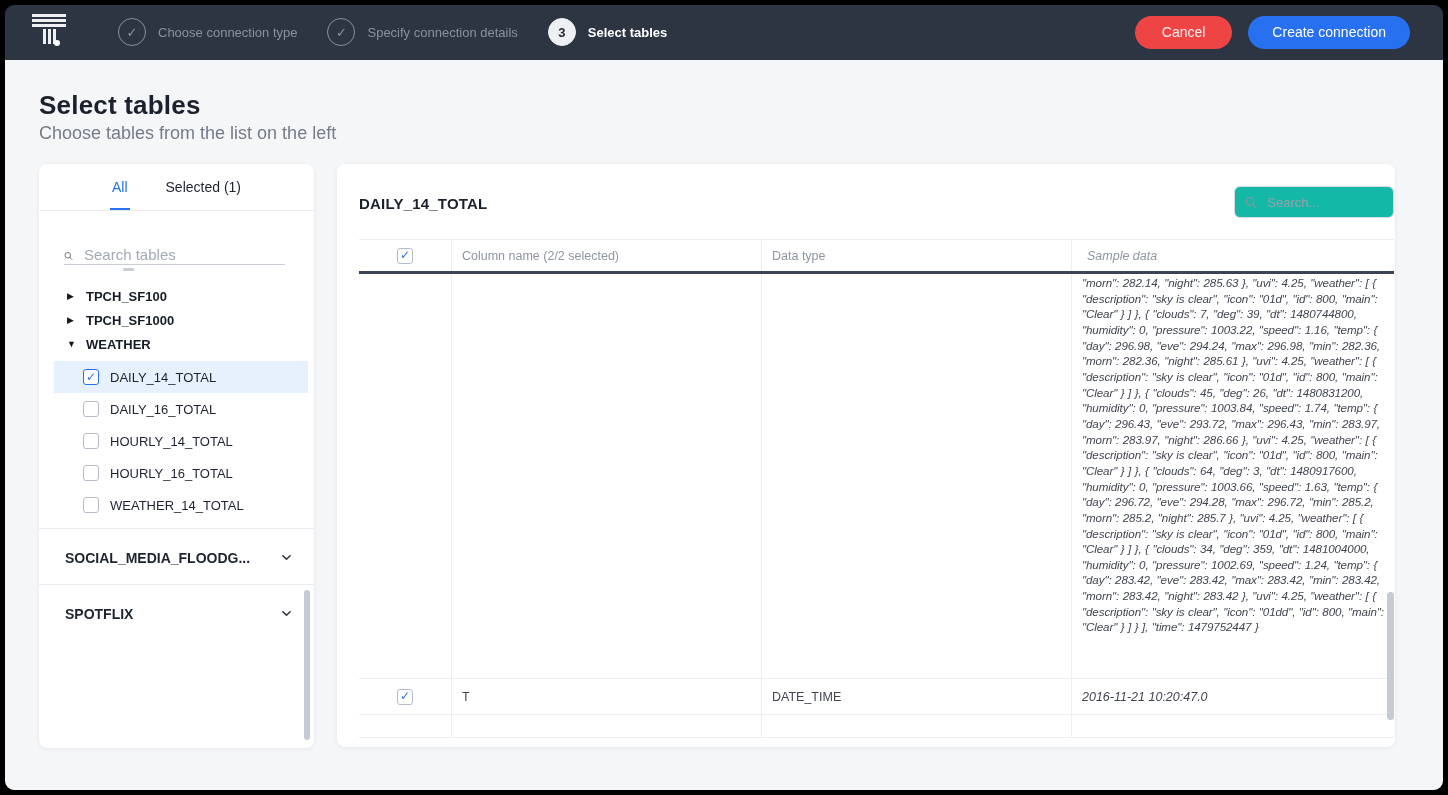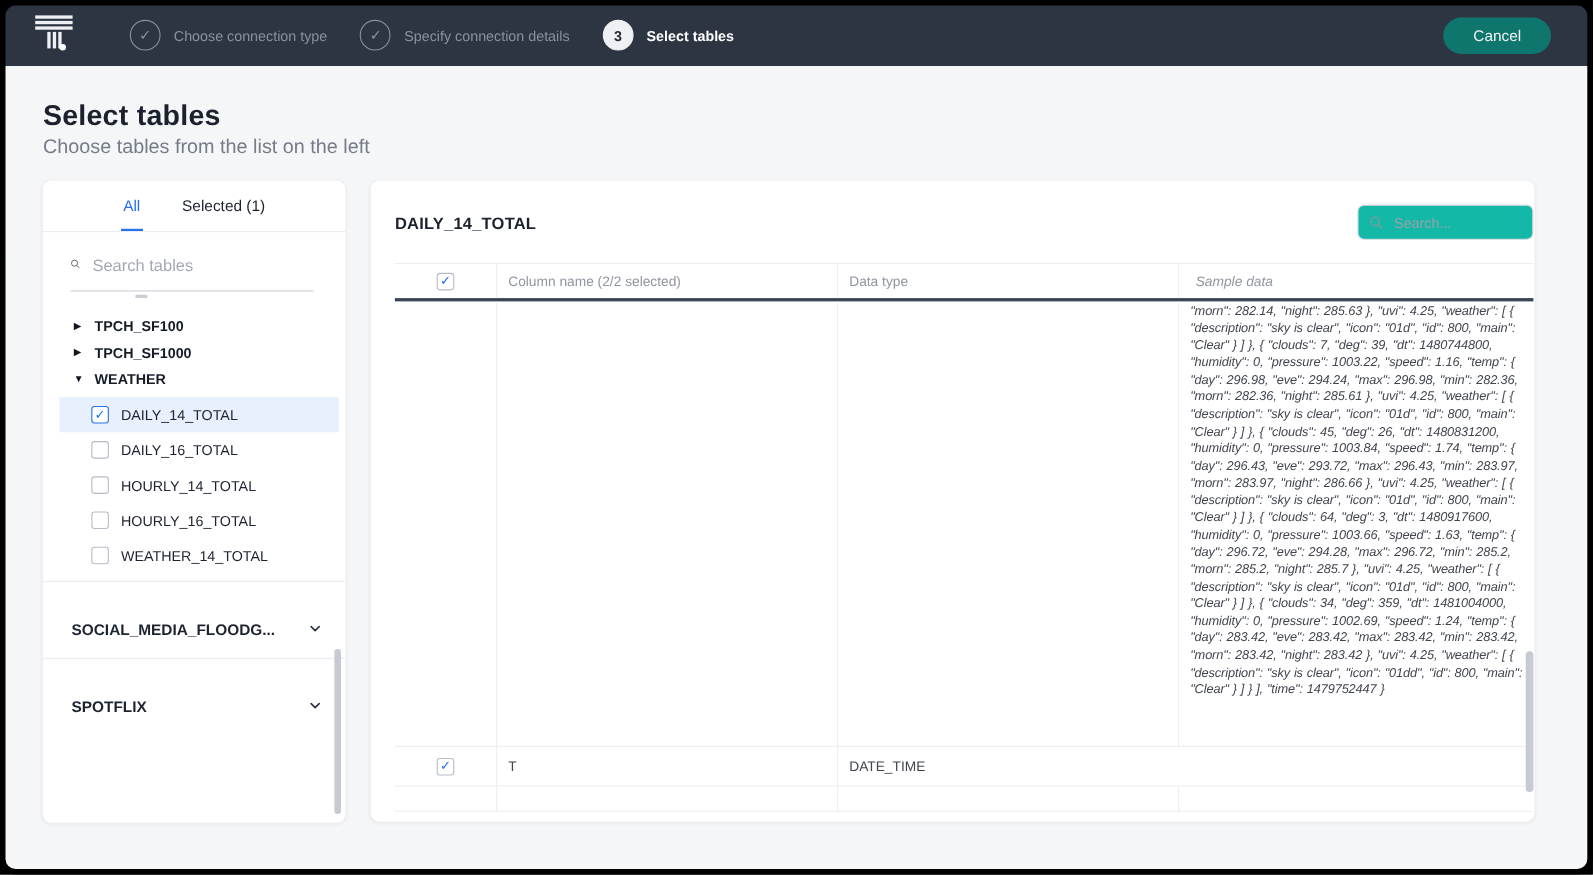--- a/index.html
+++ b/index.html
@@ -13,50 +13,50 @@
   .logo .vb{position:absolute;top:15px;width:3px;height:15px;background:#eef0f3;}
   .logo .dot{position:absolute;width:6px;height:6px;border-radius:50%;background:#fff;left:24px;top:26px;}
   .steps{display:flex;align-items:center;margin-left:50px;gap:30px;}
   .step{display:flex;align-items:center;gap:12px;}
   .step-circle{width:28px;height:28px;border-radius:50%;border:1.6px solid #8a919e;color:#8a919e;display:flex;align-items:center;justify-content:center;font-size:13px;box-sizing:border-box;}
   .step-label{font-size:13px;color:#8a919e;}
   .step.active .step-circle{background:#eef0f3;border-color:#eef0f3;color:#232a36;font-weight:700;font-size:13px;}
   .step.active .step-label{color:#fff;font-weight:600;}
   .topbar-actions{margin-left:auto;display:flex;align-items:center;gap:16px;}
   .btn{height:33px;border:none;border-radius:17px;font-size:14px;cursor:pointer;font-family:inherit;}
-  .btn-cancel{background:#0f766e;color:#f0f2f4;padding:0 27px;text-align:center;}
+  .btn-cancel{background:#ef4444;color:#f0f2f4;padding:0 27px;text-align:center;}
   .btn-primary{background:#2770ef;color:#fff;padding:0 24px;}
 
   
   .page-title{position:absolute;left:35px;top:86px;font-size:26px;font-weight:700;color:#1b212d;letter-spacing:.2px;}
   .page-subtitle{position:absolute;left:35px;top:119px;font-size:18px;color:#757c88;}
 
   .card{position:absolute;background:#fff;border-radius:8px;box-shadow:0 1px 4px rgba(25,32,45,.07);}
 
   
   .sidebar{left:35px;top:160px;width:275px;height:584px;overflow:hidden;}
   .tabs{height:46px;display:flex;justify-content:center;gap:34px;border-bottom:1px solid #e9ebef;}
   .tab{font-size:14px;color:#1d2330;display:flex;align-items:center;padding:0 2px;position:relative;cursor:pointer;}
   .tab.active{color:#2770ef;}
   .tab.active::after{content:"";position:absolute;left:0;right:0;bottom:0;height:2px;background:#2770ef;}
-  .sb-search{position:absolute;left:25px;right:29px;top:68px;height:32px;display:flex;align-items:flex-start;gap:9px;border-bottom:1px solid #c9ced6;}
+  .sb-search{position:absolute;left:25px;right:29px;top:68px;height:32px;display:flex;align-items:flex-end;gap:9px;border-bottom:1px solid #c9ced6;}
   .sb-search input{border:none;outline:none;flex:1;font-size:15px;color:#1d2330;font-family:inherit;background:transparent;}
   .sb-search input::placeholder{color:#a3a9b4;}
   .tree{position:absolute;left:0;top:104px;width:275px;}
   .tree-sliver{position:absolute;left:84px;top:0px;width:11px;height:3px;background:#c9ced6;border-radius:1px;}
   .tree-group{display:flex;align-items:center;height:24px;padding-left:28px;gap:9px;font-size:13px;font-weight:700;color:#161c27;cursor:pointer;}
   .caret{font-size:9px;color:#10151e;width:10px;display:inline-block;}
   .tree-item{display:flex;align-items:center;height:32px;margin:0 0 0 15px;padding-left:29px;gap:11px;font-size:13px;color:#1d2330;width:225px;cursor:pointer;}
   .tree-item.selected{background:#e7f0fd;}
   .cb{width:16px;height:16px;border:1px solid #b6bcc6;border-radius:3px;background:#fff;display:flex;align-items:center;justify-content:center;box-sizing:border-box;flex:0 0 auto;}
   .cb .mark{display:none;color:#2770ef;font-size:12px;font-weight:700;line-height:1;margin-top:-1px;}
   .cb.checked .mark{display:block;}
   .cb.blue-border{border-color:#2770ef;}
   .acc{position:absolute;left:0;top:364px;width:275px;}
-  .acc-row{height:53px;display:flex;align-items:center;justify-content:space-between;padding:16px 22px 0 26px;border-top:1px solid #e9ebef;font-size:14px;font-weight:600;color:#1d2330;cursor:pointer;}
+  .acc-row{height:53px;display:flex;align-items:center;justify-content:space-between;padding:2px 22px 0 26px;border-top:1px solid #e9ebef;font-size:14px;font-weight:600;color:#1d2330;cursor:pointer;}
   .chev{width:11px;height:11px;flex:0 0 auto;}
   .sb-scroll{position:absolute;right:4px;top:426px;width:6px;height:150px;border-radius:3px;background:#c5cad3;}
 
   
   .main{left:333px;top:160px;width:1058px;height:583px;overflow:hidden;}
   .main-title{position:absolute;left:22px;top:31px;font-size:15px;font-weight:700;color:#1b212d;letter-spacing:.2px;}
   .main-search{position:absolute;left:897px;top:22px;width:160px;height:32px;border:1px solid #d7dbe2;border-radius:6px;box-sizing:border-box;display:flex;align-items:center;gap:8px;padding:0 10px;background:#14b8a6;}
   .main-search input{border:none;outline:none;width:100%;font-size:13px;color:#1d2330;font-family:inherit;background:transparent;}
   .main-search input::placeholder{color:#9aa1ac;}
 
@@ -105,20 +105,21 @@
           <span class="step-circle">✓</span>
           <span class="step-label">Specify connection details</span>
         </div>
         <div class="step active">
           <span class="step-circle">3</span>
           <span class="step-label">Select tables</span>
         </div>
       </div>
       <div class="topbar-actions">
         <button class="btn btn-cancel">Cancel</button>
+        <button class="btn btn-primary">Create connection</button>
       </div>
     </div>
 
     <div class="page-title">Select tables</div>
     <div class="page-subtitle">Choose tables from the list on the left</div>
 
     <div class="card sidebar">
       <div class="tabs">
         <div class="tab active">All</div>
         <div class="tab">Selected (1)</div>
@@ -220,20 +221,21 @@
         </div>
 
         <div class="tbl-row row-mid">
           <div class="td c0" style="justify-content:center;padding-left:0;">
             <span class="cb checked">
                 <span class="mark">✓</span>
               </span>
           </div>
           <div class="td c1">T</div>
           <div class="td c2">DATE_TIME</div>
+          <div class="td c3">2016-11-21 10:20:47.0</div>
         </div>
 
         <div class="tbl-row row-stub">
           <div class="td c0"></div>
           <div class="td c1"></div>
           <div class="td c2"></div>
           <div class="td c3"></div>
         </div>
       </div>
       <div class="tbl-scroll"></div>

